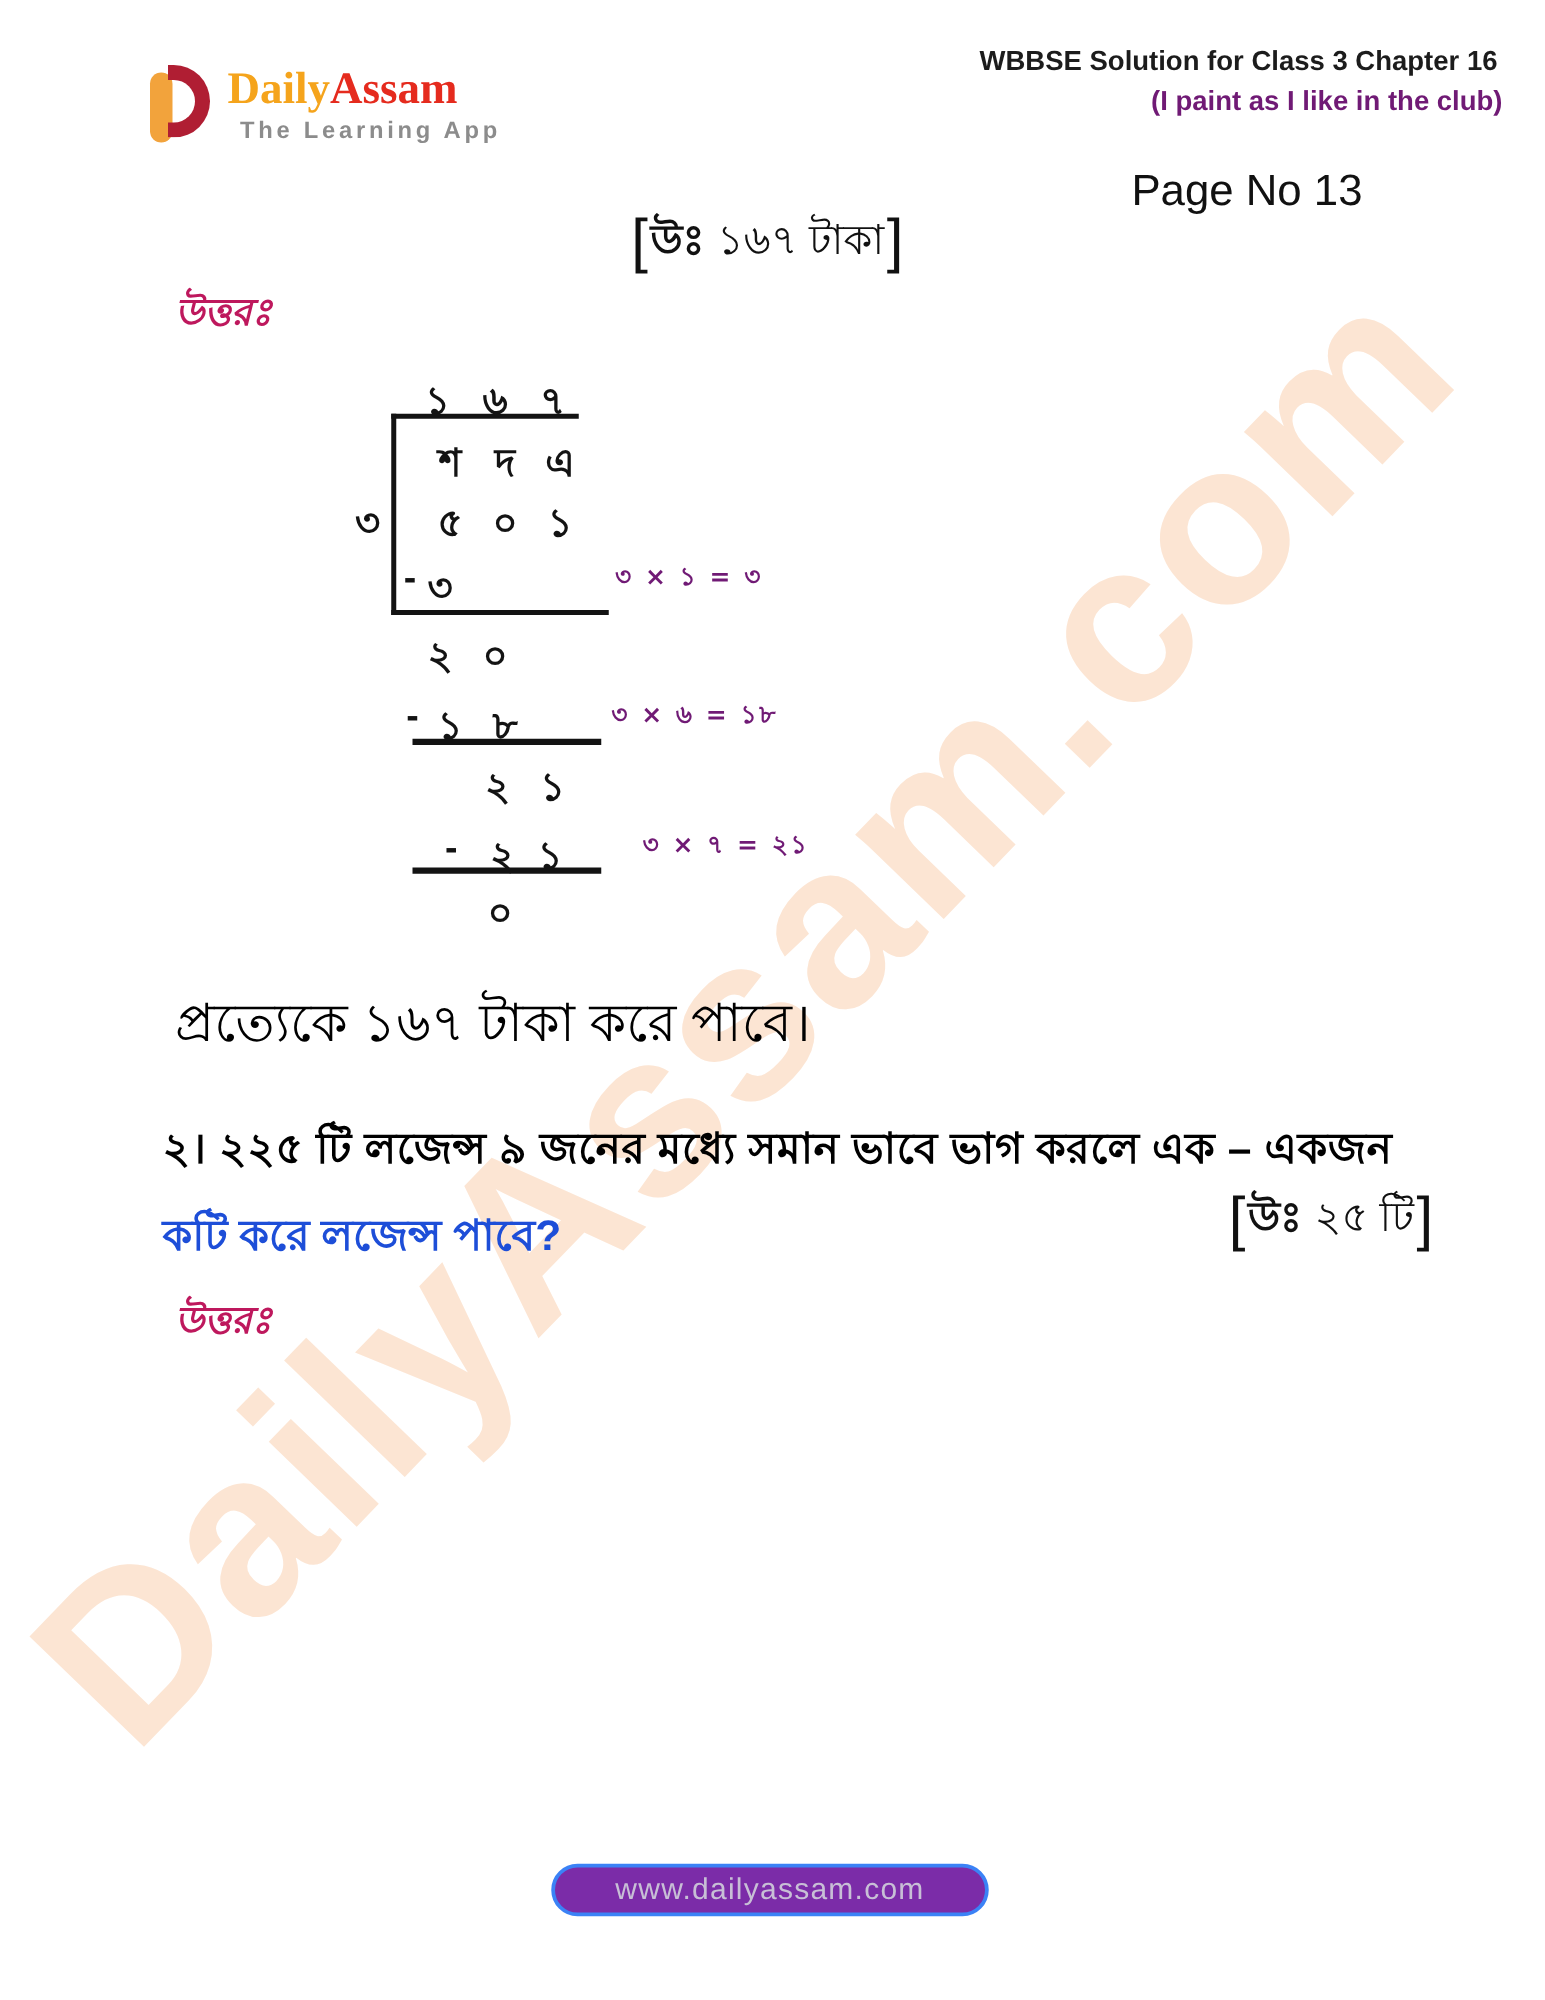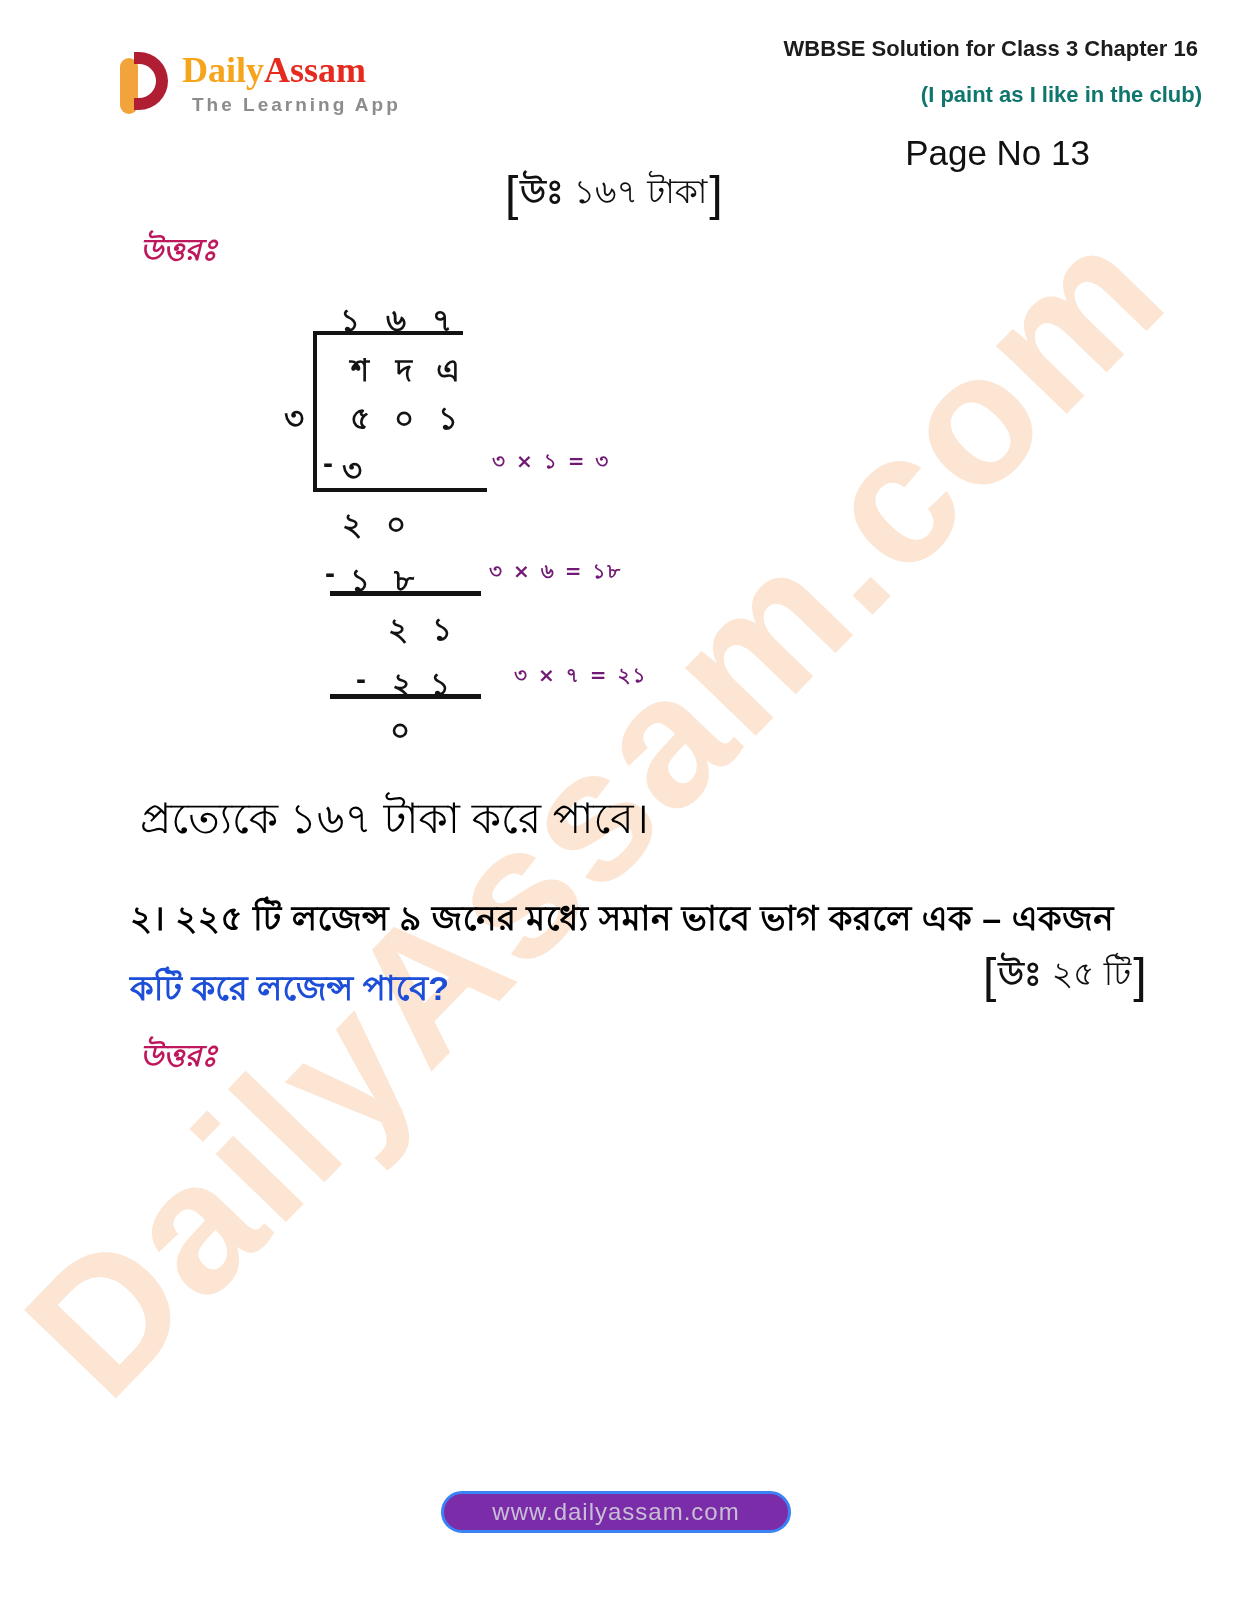--- a/index.html
+++ b/index.html
@@ -55,22 +55,22 @@
     color: #8c8c8c;
   }
 
   .doc-title-1 {
     position: absolute; top: 36px; right: 38px;
     font-size: 22px; font-weight: 600; color: #1c1c1c;
     letter-spacing: 0px;
     text-align: center;
   }
   .doc-title-2 {
-    position: absolute; top: 82px; right: 34px;
-    font-size: 22px; font-weight: 600; color: #0f766e;
+    position: absolute; top: 68px; right: 34px;
+    font-size: 22px; font-weight: 600; color: #701a75;
   }
   .page-no {
     position: absolute; top: 133px; right: 146px;
     font-size: 35px; font-weight: 500; color: #111; text-align: right;
   }
 
   
   .ans-bracket {
     position: absolute;
     display: flex; align-items: center;

